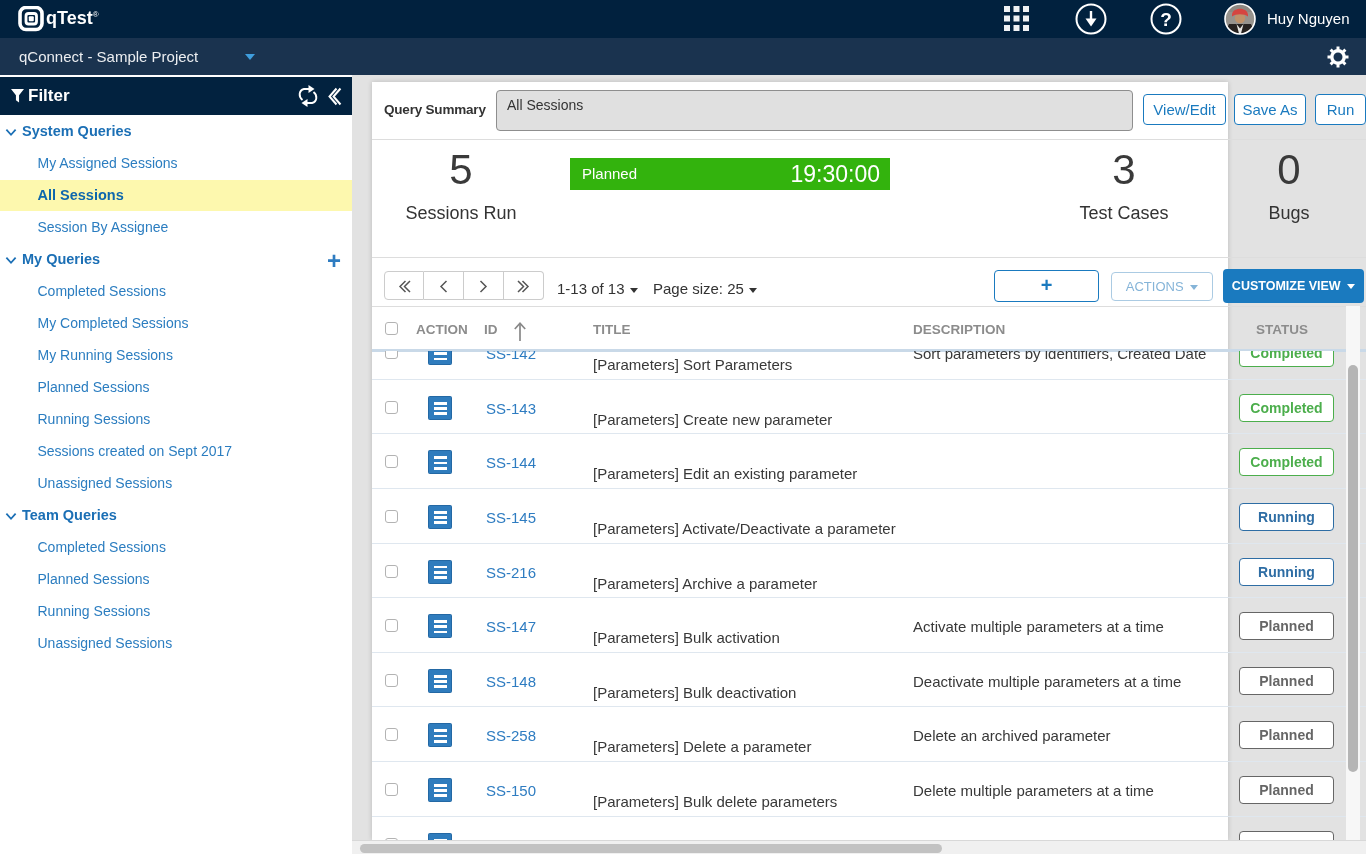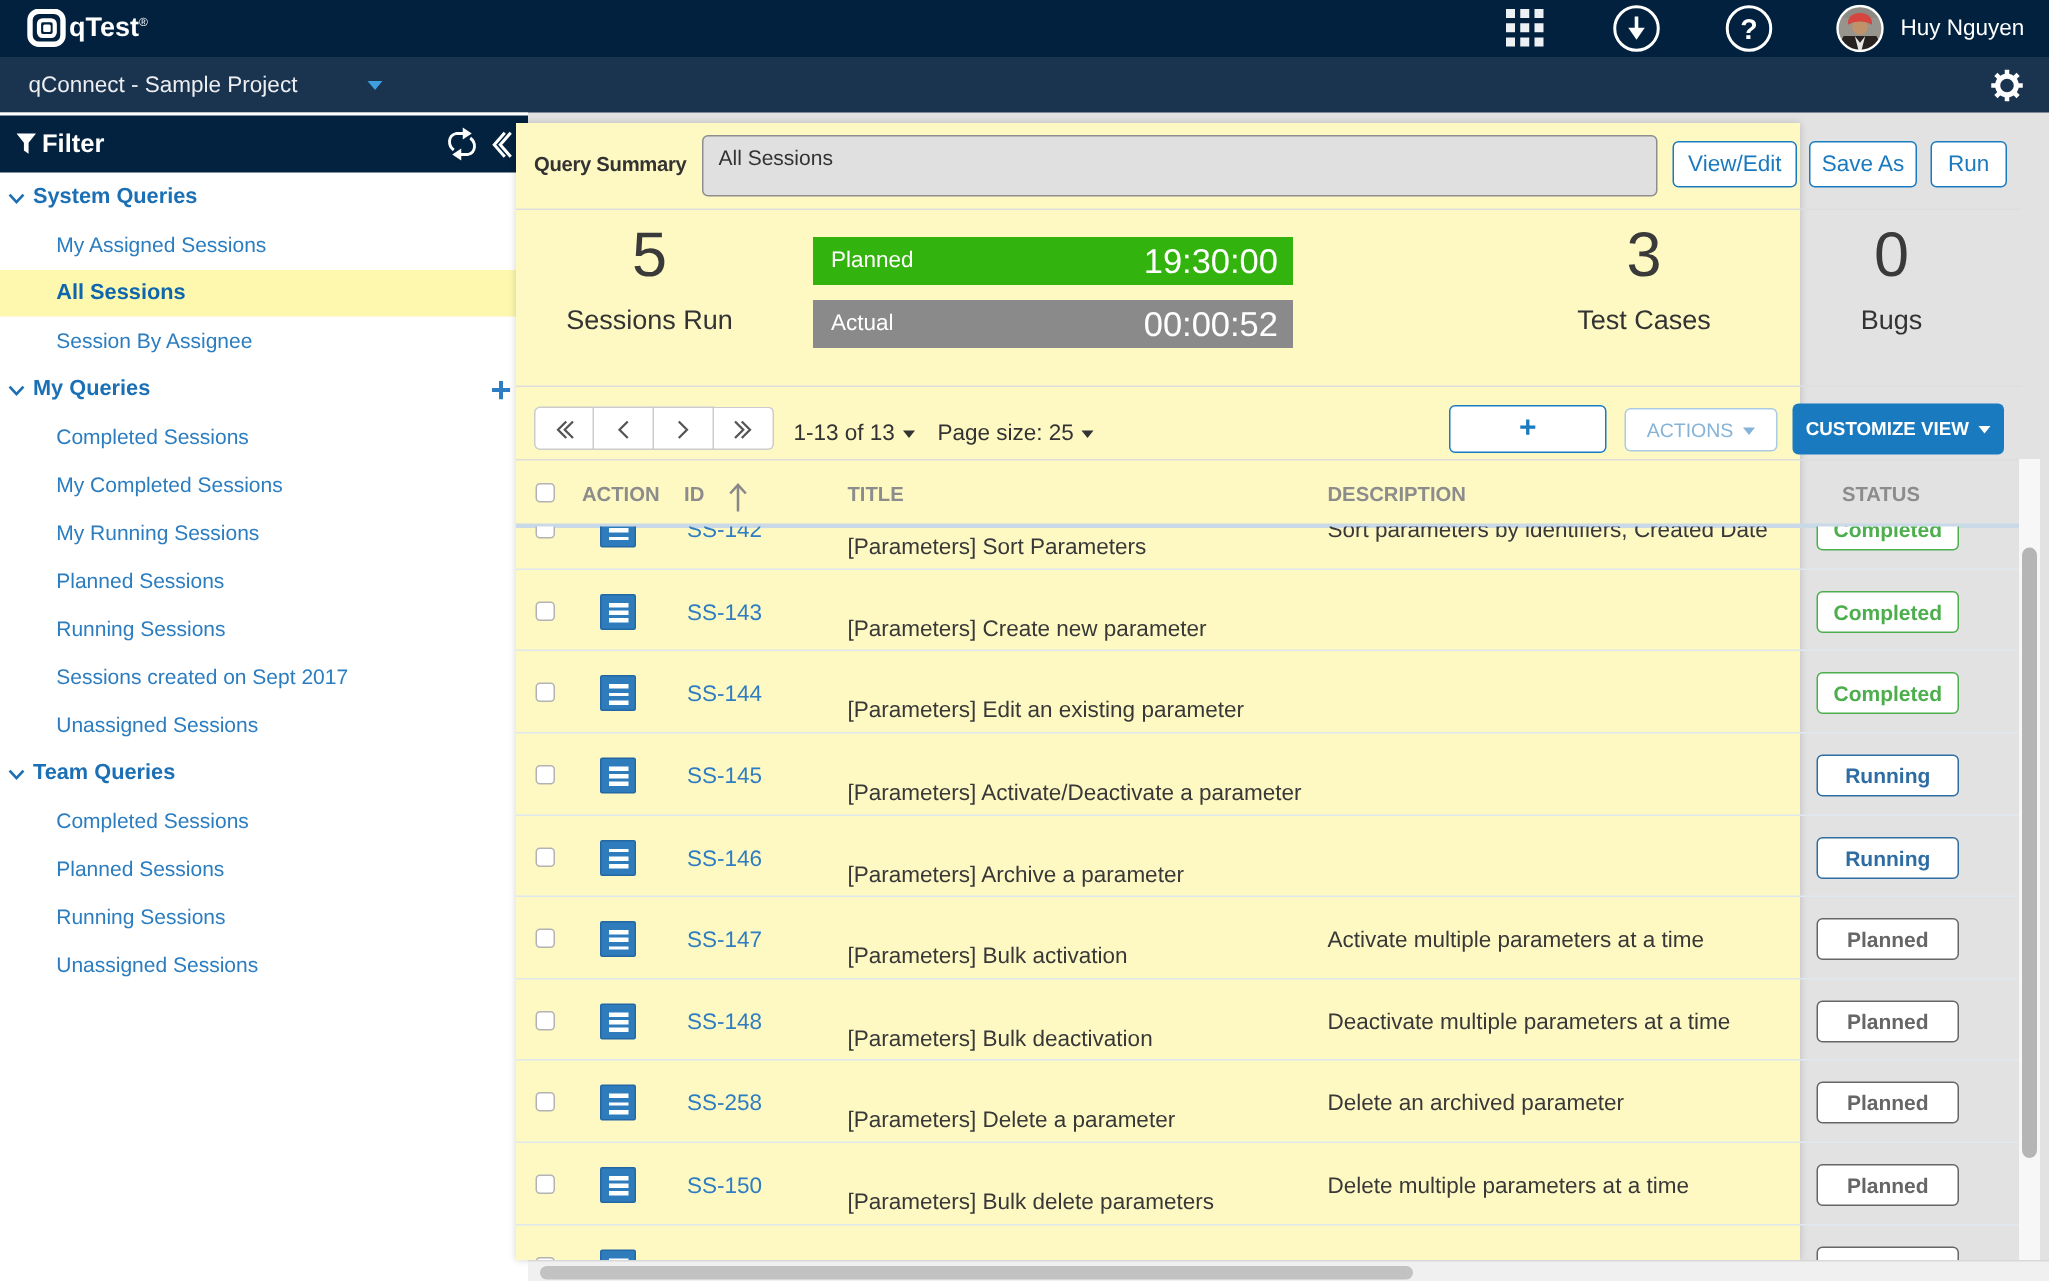--- a/index.html
+++ b/index.html
@@ -22,21 +22,21 @@
 
 #sidebar { position:absolute; left:0; top:75px; width:352px; height:779px; background:#fff; }
 #filterbar { position:absolute; left:0; top:2px; width:352px; height:38px; background:#02223f; color:#fff; }
 #filterbar .ftxt { position:absolute; left:28px; top:9px; font-size:17px; font-weight:bold; }
 .sq-header { position:absolute; left:22px; font-size:14.5px; font-weight:bold; color:#1b6fb5; }
 .sq-item { position:absolute; left:37.5px; font-size:14px; color:#2b7dc0; }
 .chev { position:absolute; left:4.5px; width:12px; height:12px; }
 #allrow { position:absolute; left:0; top:105px; width:352px; height:31px; background:#fdf8ae; }
 
 
-#panel { position:absolute; left:344px; top:82px; width:856px; height:758px; background:#fef9c3; box-shadow:0 0 5px rgba(0,0,0,0.18); }
+#panel { position:absolute; left:372px; top:82px; width:856px; height:758px; background:#ffffff; box-shadow:0 0 5px rgba(0,0,0,0.18); }
 #qslabel { position:absolute; left:12px; top:20px; font-size:13.5px; font-weight:bold; color:#333; letter-spacing:-0.2px; }
 #qsbox { position:absolute; left:124px; top:8px; width:637px; height:41px; background:#e0e0e0; border:1px solid #8e8e8e; border-radius:4px; font-size:14px; color:#333; padding:6px 10px; }
 .bluebtn { position:absolute; top:12px; height:31px; border:1px solid #1a7abf; border-radius:4px; color:#1a7abf; font-size:15px; text-align:center; line-height:29px; background:#fff; }
 
 
 #sep1 { position:absolute; left:0; top:57px; width:1004px; height:1px; background:#ddd; }
 .bignum { position:absolute; top:64px; font-size:42px; color:#3a3a3a; text-align:center; }
 .biglabel { position:absolute; top:121px; font-size:18px; color:#333; text-align:center; }
 .tbar { position:absolute; left:198px; width:320px; height:32px; color:#fff; }
 .tbar .tl { position:absolute; left:12px; top:7px; font-size:15px; }
@@ -208,24 +208,20 @@
   <div class="bluebtn" style="left:862px;width:72px;">Save As</div>
   <div class="bluebtn" style="left:943px;width:51px;">Run</div>
 
   <div id="sep1"></div>
   <div class="bignum" style="left:39px;width:100px;">5</div>
   <div class="biglabel" style="left:-11px;width:200px;">Sessions Run</div>
   <div class="tbar" style="top:76px;background:#33b30d;">
       <span class="tl">Planned</span>
       <span class="tr">19:30:00</span>
     </div>
-  <div class="tbar" style="top:118px;background:#8a8a8a;">
-      <span class="tl">Actual</span>
-      <span class="tr">00:00:52</span>
-    </div>
   <div class="bignum" style="left:702px;width:100px;">3</div>
   <div class="biglabel" style="left:652px;width:200px;">Test Cases</div>
   <div class="bignum" style="left:867px;width:100px;">0</div>
   <div class="biglabel" style="left:817px;width:200px;">Bugs</div>
 
   <div id="sep2"></div>
   <div id="pager">
     <div class="pbtn">
         <svg width="14" height="13" viewBox="0 0 14 13">
           <path d="M8.5 1 L3 6.5 L8.5 12 M13 1 L7.5 6.5 L13 12" fill="none" stroke="#555" stroke-width="1.5"></path>
@@ -311,21 +307,21 @@
         <div class="ttl" style="top:20.5px;">[Parameters] Activate/Deactivate a parameter</div>
         <div class="badge b-running" style="top:14.5px;">Running</div>
       </div>
       <div class="row" style="top:192.1px">
         <div class="ck" style="top:21.5px;"></div>
         <div class="aicon" style="top:16.5px;">
           <i style="top:5px"></i>
           <i style="top:10.2px"></i>
           <i style="top:15.4px"></i>
         </div>
-        <div class="idlink" style="top:20.5px;">SS-146</div>
+        <div class="idlink" style="top:20.5px;">SS-216</div>
         <div class="ttl" style="top:20.5px;">[Parameters] Archive a parameter</div>
         <div class="badge b-running" style="top:14.5px;">Running</div>
       </div>
       <div class="row" style="top:246.7px">
         <div class="ck" style="top:21.5px;"></div>
         <div class="aicon" style="top:16.5px;">
           <i style="top:5px"></i>
           <i style="top:10.2px"></i>
           <i style="top:15.4px"></i>
         </div>

